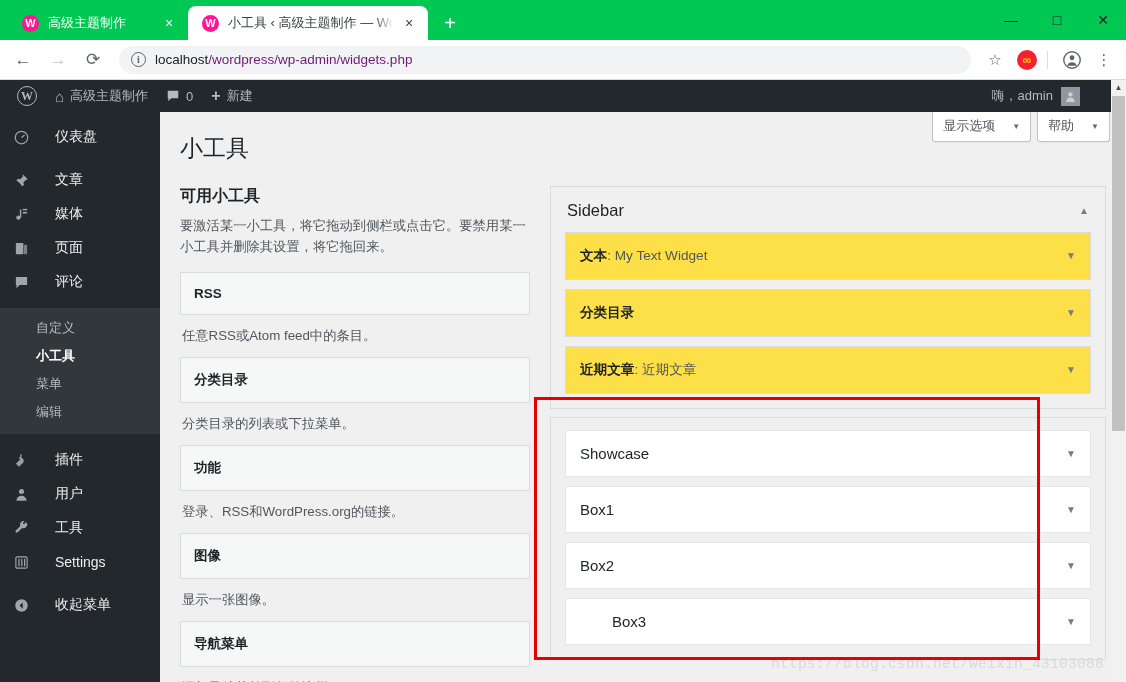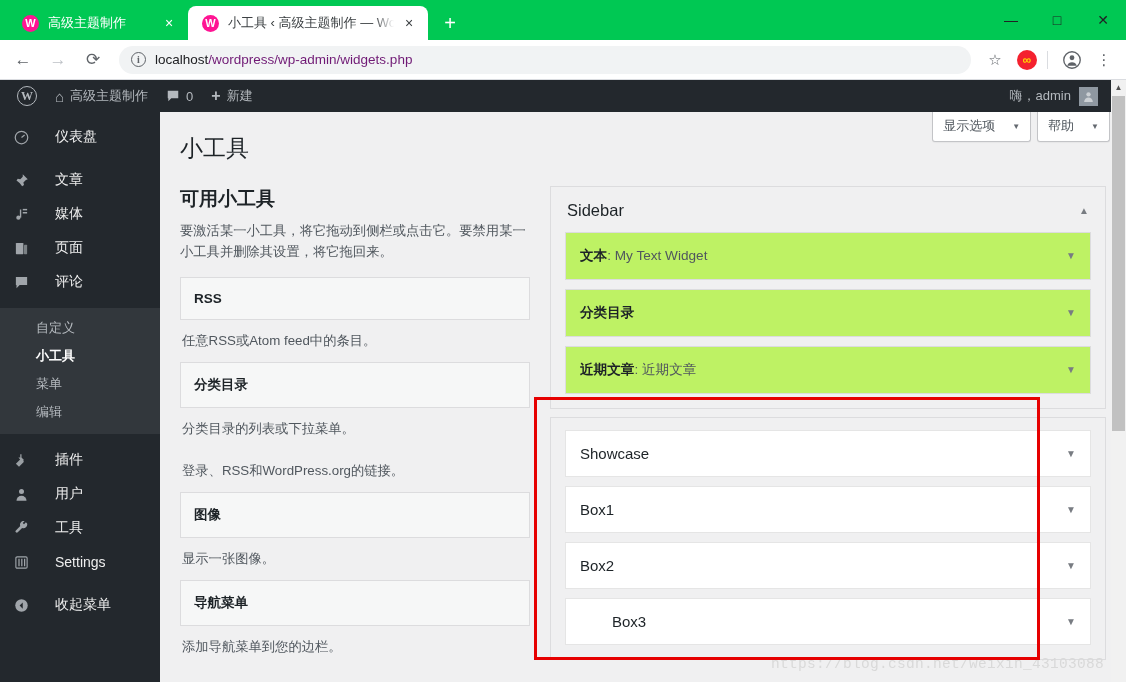--- a/index.html
+++ b/index.html
@@ -182,21 +182,21 @@
     border-radius: 50%;
     display: flex; align-items: center; justify-content: center;
     font-size: 12px;
     font-family: "Liberation Serif", serif;
     font-weight: bold;
   }
   .ab-right {
     margin-left: auto;
     display: flex;
     align-items: center;
-    padding-right: 28px;
+    padding-right: 46px;
     gap: 8px;
     font-size: 13px;
   }
   .ab-avatar {
     width: 19px; height: 19px;
     background: #8f98a1;
     display: flex; align-items: center; justify-content: center;
     color: #c9ced3;
     font-size: 13px;
   }
@@ -296,21 +296,21 @@
     padding: 4px 9px;
     border-radius: 3px;
     cursor: pointer;
     line-height: 1.5;
   }
 
   .cols { display: flex; gap: 0; }
   .col-left { width: 370px; flex: 0 0 370px; padding-right: 20px; }
   .col-right { flex: 1 1 auto; position: relative; }
 
-  .sec-title { font-size: 19px; font-weight: 700; color: #1d2327; margin-bottom: 8px; }
+  .sec-title { font-size: 16px; font-weight: 700; color: #1d2327; margin-bottom: 8px; }
   .sec-desc { font-size: 13.3px; color: #50575e; line-height: 1.62; margin-bottom: 14px; }
 
   .widget-card {
     background: #f6f7f7;
     border: 1px solid #dcdcde;
     padding: 13px 13px;
     font-size: 13.5px;
     font-weight: 700;
     color: #1d2327;
     cursor: move;
@@ -326,21 +326,21 @@
   .holder-head {
     display: flex;
     align-items: center;
     justify-content: space-between;
     padding: 2px 2px 12px 2px;
   }
   .holder-title { font-size: 16.5px; font-weight: 400; color: #1d2327; }
   .holder-toggle { color: #787c82; font-size: 10px; cursor: pointer; }
 
   .sb-widget {
-    background: #bef264;
+    background: #fde047;
     border: 1px solid #dcdcde;
     display: flex;
     align-items: center;
     justify-content: space-between;
     padding: 14px 14px;
     margin-bottom: 9px;
     cursor: move;
   }
   .sb-widget:last-child { margin-bottom: 0; }
   .sb-widget-title { font-size: 13.6px; color: #1d2327; }
@@ -602,20 +602,21 @@
           <div class="col-left">
             <div class="sec-title">可用小工具</div>
             <div class="sec-desc">要激活某一小工具，将它拖动到侧栏或点击它。要禁用某一小工具并删除其设置，将它拖回来。</div>
 
             <div class="widget-card">RSS</div>
             <div class="widget-desc">任意RSS或Atom feed中的条目。</div>
 
             <div class="widget-card">分类目录</div>
             <div class="widget-desc">分类目录的列表或下拉菜单。</div>
 
+            <div class="widget-card">功能</div>
             <div class="widget-desc">登录、RSS和WordPress.org的链接。</div>
 
             <div class="widget-card">图像</div>
             <div class="widget-desc">显示一张图像。</div>
 
             <div class="widget-card">导航菜单</div>
             <div class="widget-desc">添加导航菜单到您的边栏。</div>
           </div>
 
           <div class="col-right">

